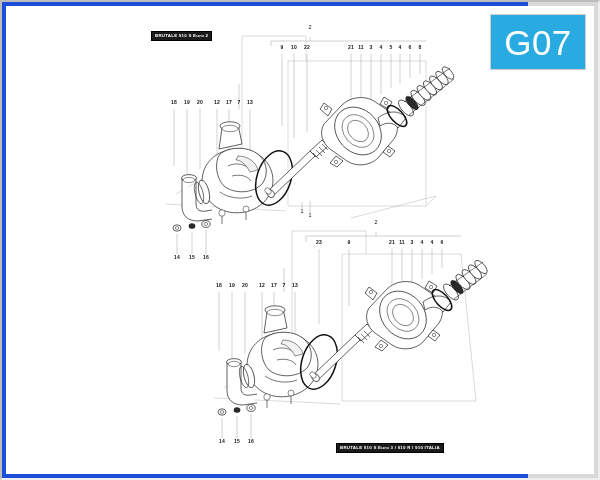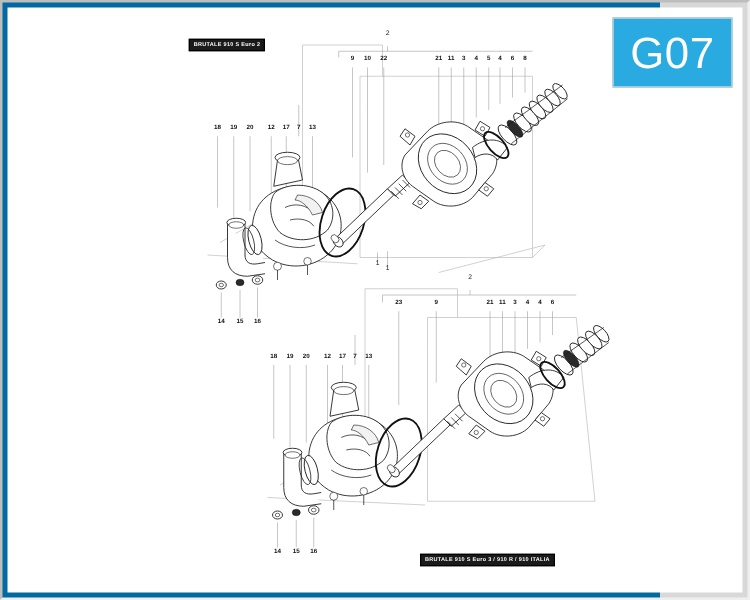--- a/index.html
+++ b/index.html
@@ -6,21 +6,21 @@
   body{
     width:600px;height:480px;
     background:#d8d8d8;
     font-family:"Liberation Sans", sans-serif;
     overflow:hidden;
   }
   #page{
     position:relative;
     width:528px;height:480px;
     box-sizing:border-box;
-    background:#0369a1;
+    background:#1d4ed8;
   }
   
   #frame-outer{
     position:absolute;left:0;top:0;width:600px;height:480px;
     box-sizing:border-box;
     border-top:2px solid #bdbdbd;
     border-left:2px solid #bdbdbd;
     border-right:2px solid #efefef;
     border-bottom:2px solid #efefef;
   }

